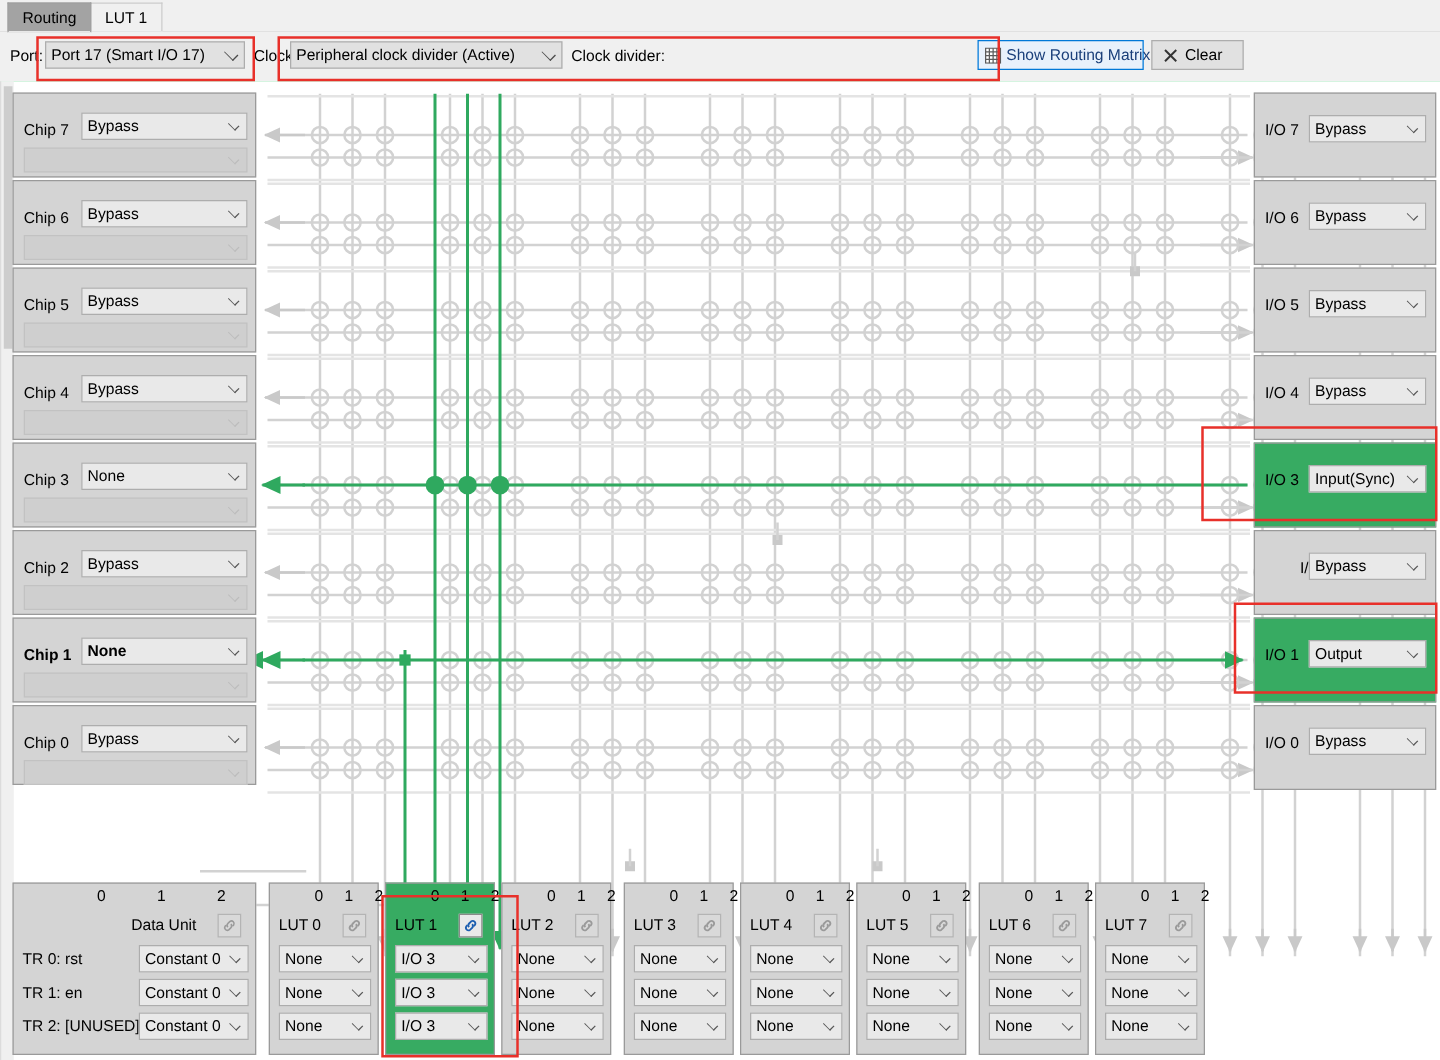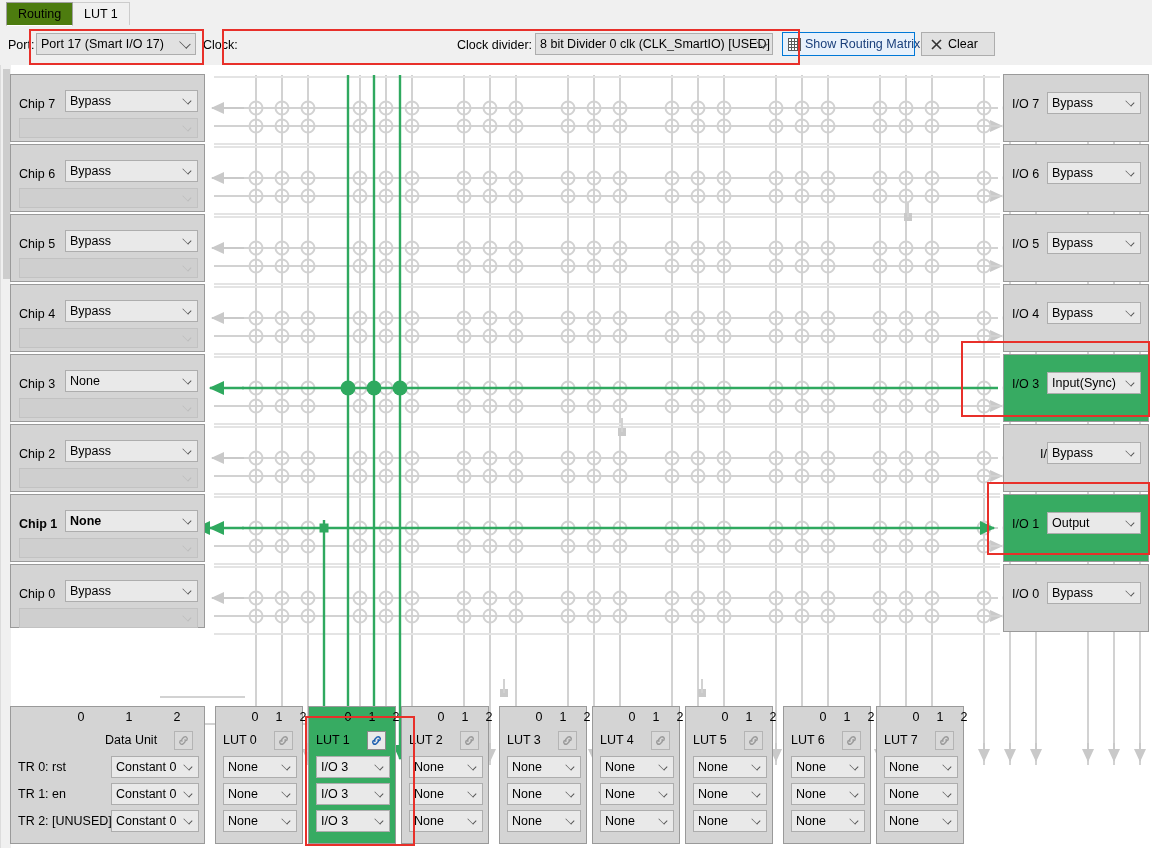--- a/index.html
+++ b/index.html
@@ -23,21 +23,21 @@
     line-height:23px;
     padding:0 11px;
     font-size:12.5px;
     background:#f0f0f0;
     border:1px solid #cccccc;
     border-bottom:none;
     box-sizing:border-box;
     cursor:default;
   }
   .tab.active{
-    background:#4d7c0f;
+    background:#a3a3a3;
     border:1px solid #a0a0a0;
     border-bottom:1px solid #ffffff;
     top:2px;height:24px;line-height:23px;
     z-index:3;
   }
   
   #toolbar{
     position:absolute;left:0;top:25px;width:1152px;height:40px;
     background:#f0f0f0;
     border-bottom:3px solid #22c55e;
@@ -134,26 +134,26 @@
 </div>
 
 <div id="toolbar">
   <span class="tb-label" style="left:8px;top:10px;">Port:</span>
   <div class="combo" style="left:36px;top:8px;width:160px;height:22px;">
     <span class="txt">Port 17 (Smart I/O 17)</span>
     <span class="arr"></span>
   </div>
 
   <span class="tb-label" style="left:203px;top:10px;">Clock:</span>
-
-  <span class="tb-label" style="left:457px;top:10px;">Clock divider:</span>
-  <div class="combo" style="left:535px;top:8px;width:238px;height:22px;">
-    <span class="txt">8 bit Divider 0 clk (CLK_SmartIO) [USED]</span>
+  <div class="combo" style="left:232px;top:8px;width:218px;height:22px;">
+    <span class="txt">Peripheral clock divider (Active)</span>
     <span class="arr"></span>
   </div>
+
+  <span class="tb-label" style="left:457px;top:10px;">Clock divider:</span>
 
   <div class="btn highlight" style="left:782px;top:7px;width:133px;height:24px;">
     <svg style="position:absolute;left:5px;top:5px;" width="13" height="13" viewBox="0 0 13 13">
       <rect x="0.5" y="0.5" width="12" height="12" fill="#ffffff" stroke="#5b5b5b"></rect>
       <g stroke="#5b5b5b" stroke-width="1">
         <line x1="3.5" y1="0.5" x2="3.5" y2="12.5"></line>
         <line x1="6.5" y1="0.5" x2="6.5" y2="12.5"></line>
         <line x1="9.5" y1="0.5" x2="9.5" y2="12.5"></line>
         <line x1="0.5" y1="3.5" x2="12.5" y2="3.5"></line>
         <line x1="0.5" y1="6.5" x2="12.5" y2="6.5"></line>

